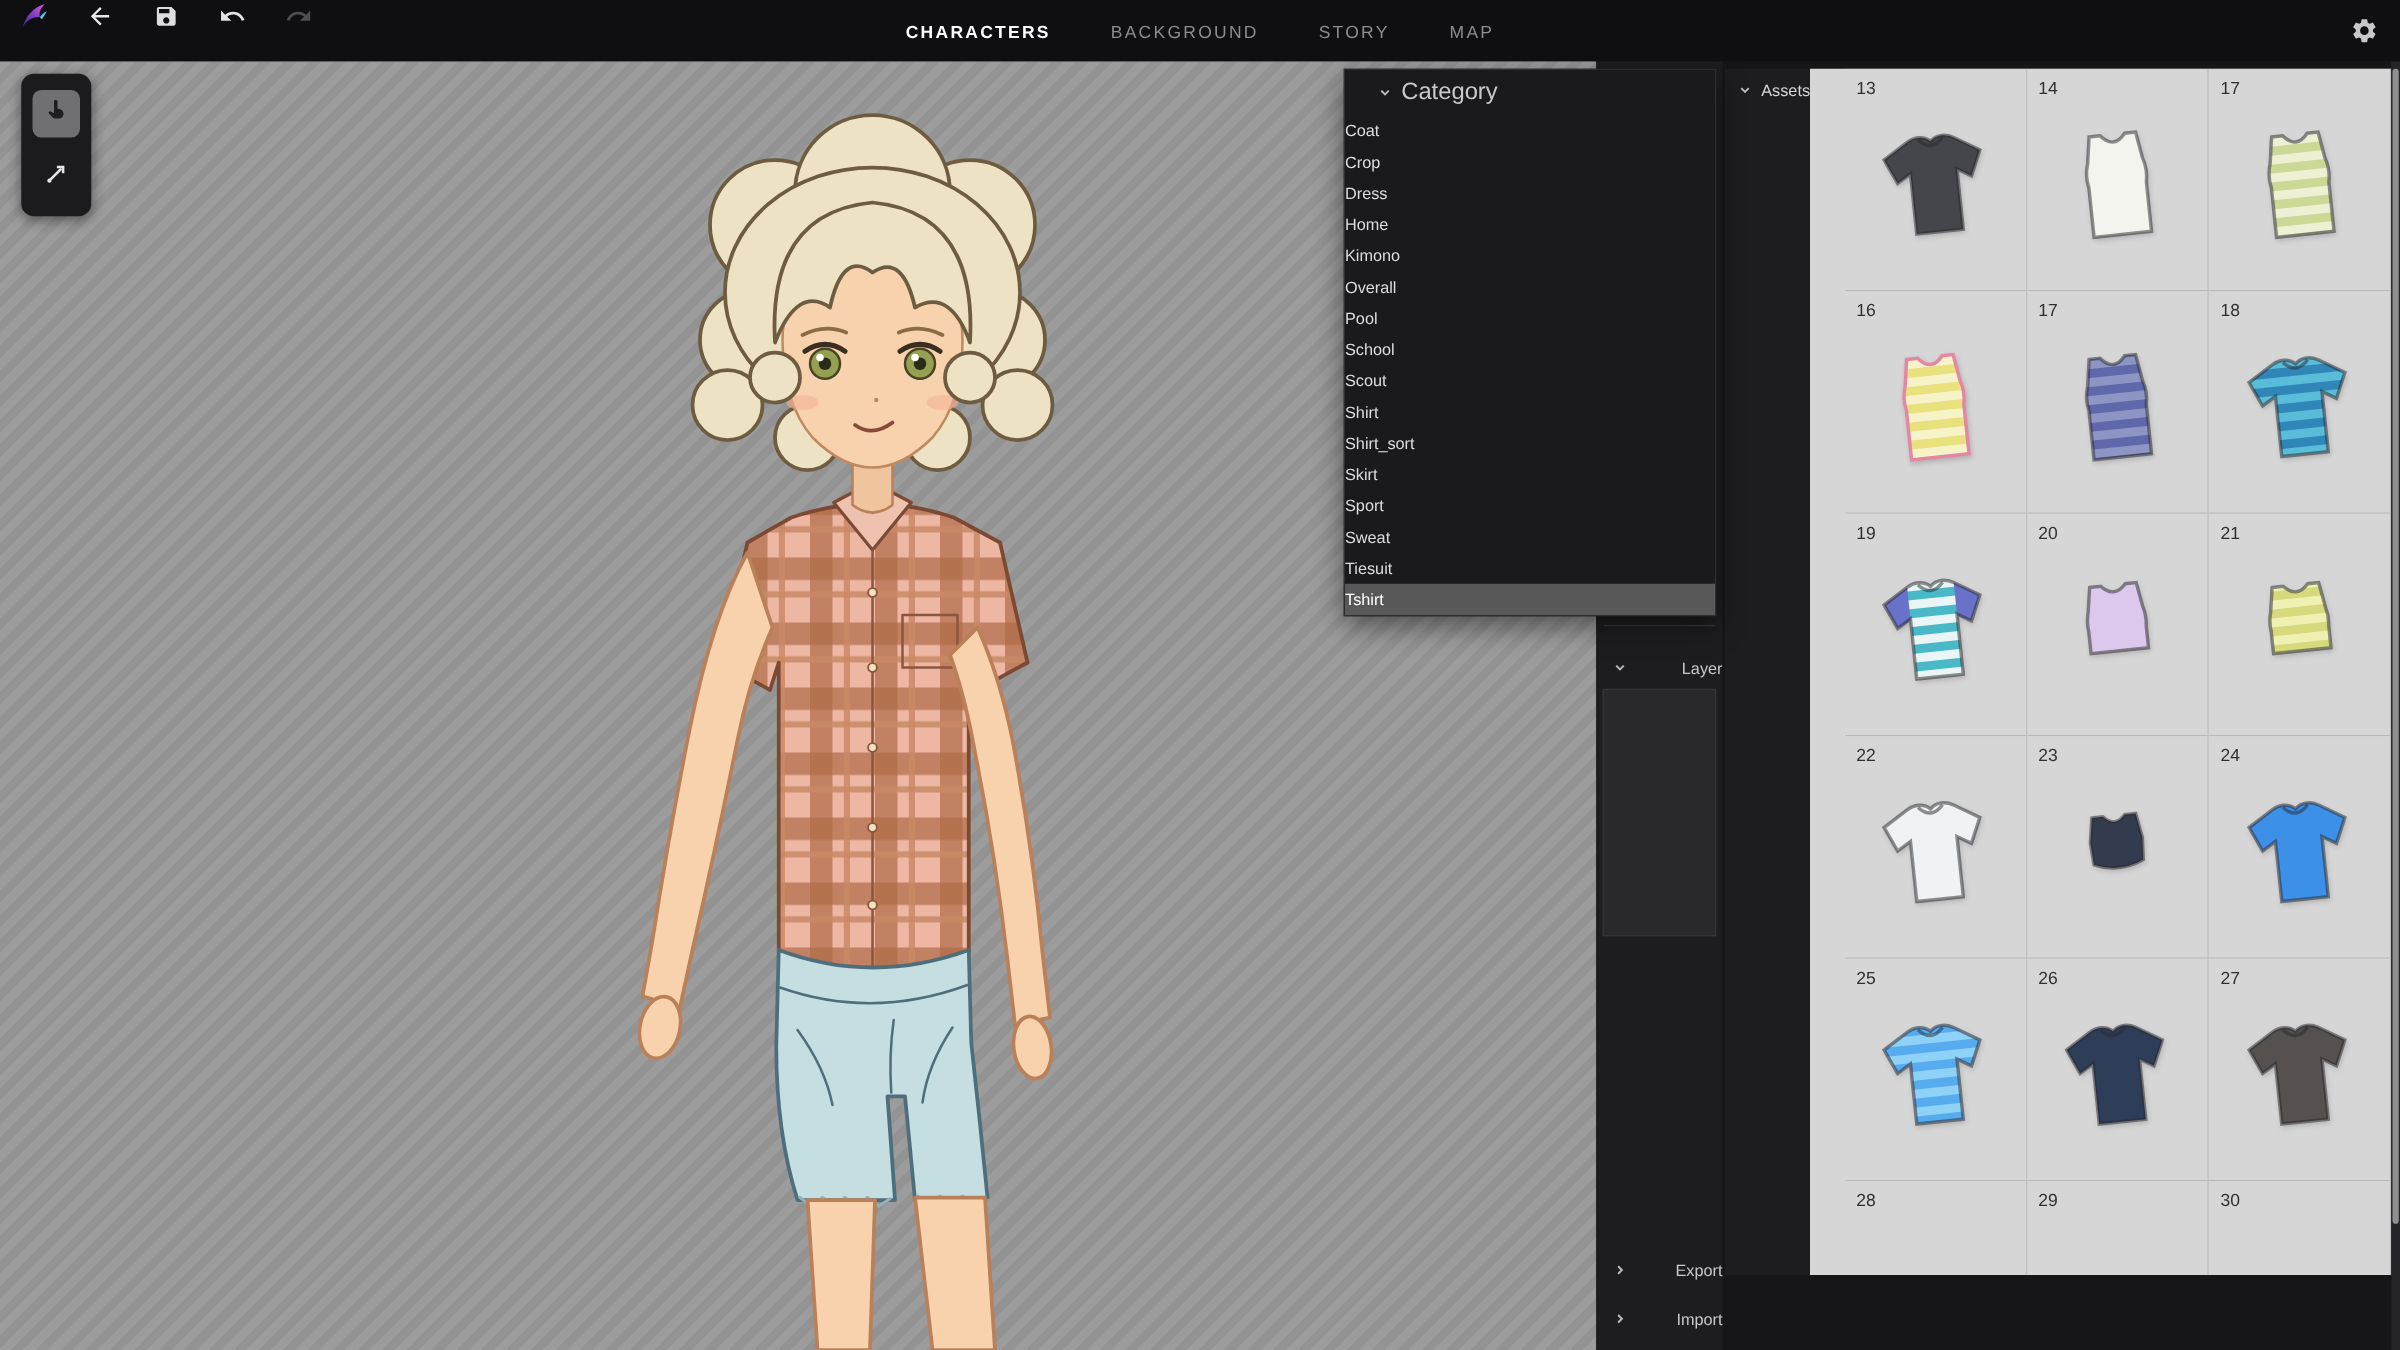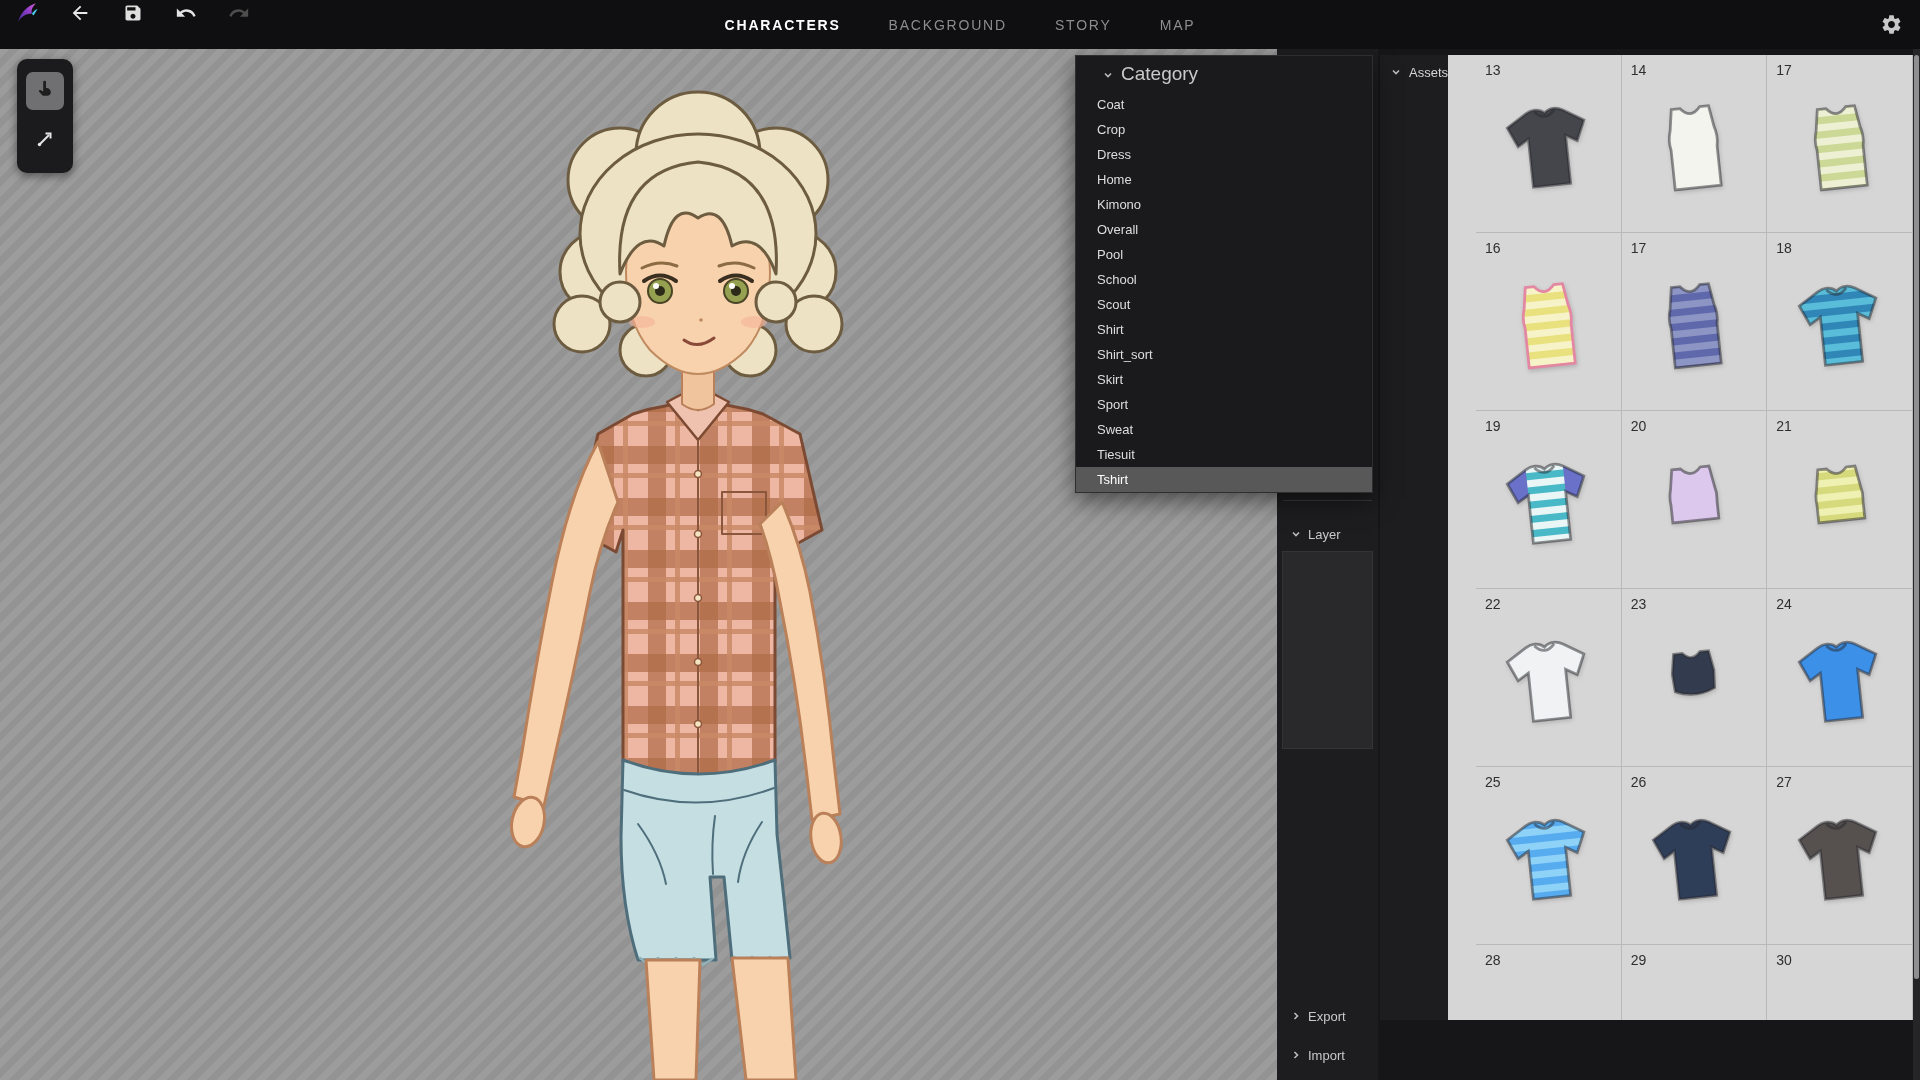--- a/index.html
+++ b/index.html
@@ -38,34 +38,34 @@
   .tool-btn { width:38px; height:38px; border-radius:7px; display:flex;
               align-items:center; justify-content:center; cursor:pointer; }
   .tool-btn.active { background:#707072; }
 
   
   .side-col { position:absolute; left:1277px; top:49px; width:101px; height:1031px;
               background:var(--panel-bg,#1d1d1f); z-index:5; }
   .side-divider { position:absolute; left:6px; right:6px; top:451px; height:1px; background:#3a3a3c; }
   .collapse-row { position:absolute; left:4px; right:0; height:28px; display:flex;
                   align-items:center; gap:7px; padding-left:10px; cursor:pointer;
-                  color:#c9c9c9; font-size:13px; }
+                  color:#c9c9c9; font-size:13px;justify-content:space-between; }
   .row-layer   { top:471px; }
   .row-export  { top:953px; }
   .row-import  { top:992px; }
   .layer-body  { position:absolute; left:5px; right:5px; top:502px; height:198px;
                  background:var(--panel-bg-lighter,#29292b); border:1px solid #343436; }
 
   
   .category-panel { position:absolute; left:1075px; top:55px; width:298px;
                     background:var(--overlay-bg,#1a1a1c); z-index:30;
                     border:1px solid #2e2e30; box-shadow:0 8px 22px rgba(0,0,0,.5); }
   .category-header { height:36px; display:flex; align-items:center; gap:8px;
                      padding-left:27px; color:#c9c9c9; font-size:19px; cursor:pointer; }
-  .cat-item { height:25px; line-height:25px; padding-left:21px; font-size:13px;
+  .cat-item { height:25px; line-height:25px; font-size:13px;
               color:#dedede; cursor:pointer; }
   .cat-item.selected { background:var(--selected-item-bg,#585858); color:#ffffff; }
 
   
   .assets-panel { position:absolute; left:1380px; top:55px; width:533px; height:965px;
                   background:var(--panel-bg,#1d1d1f); z-index:5;
                   display:flex; flex-direction:row; }
   .assets-header { height:34px; flex:none; display:flex; align-items:center; gap:8px;
                    padding-left:11px; color:#d5d5d5; font-size:13px; cursor:pointer; }
   .assets-grid { flex:1; overflow:hidden; display:grid;

